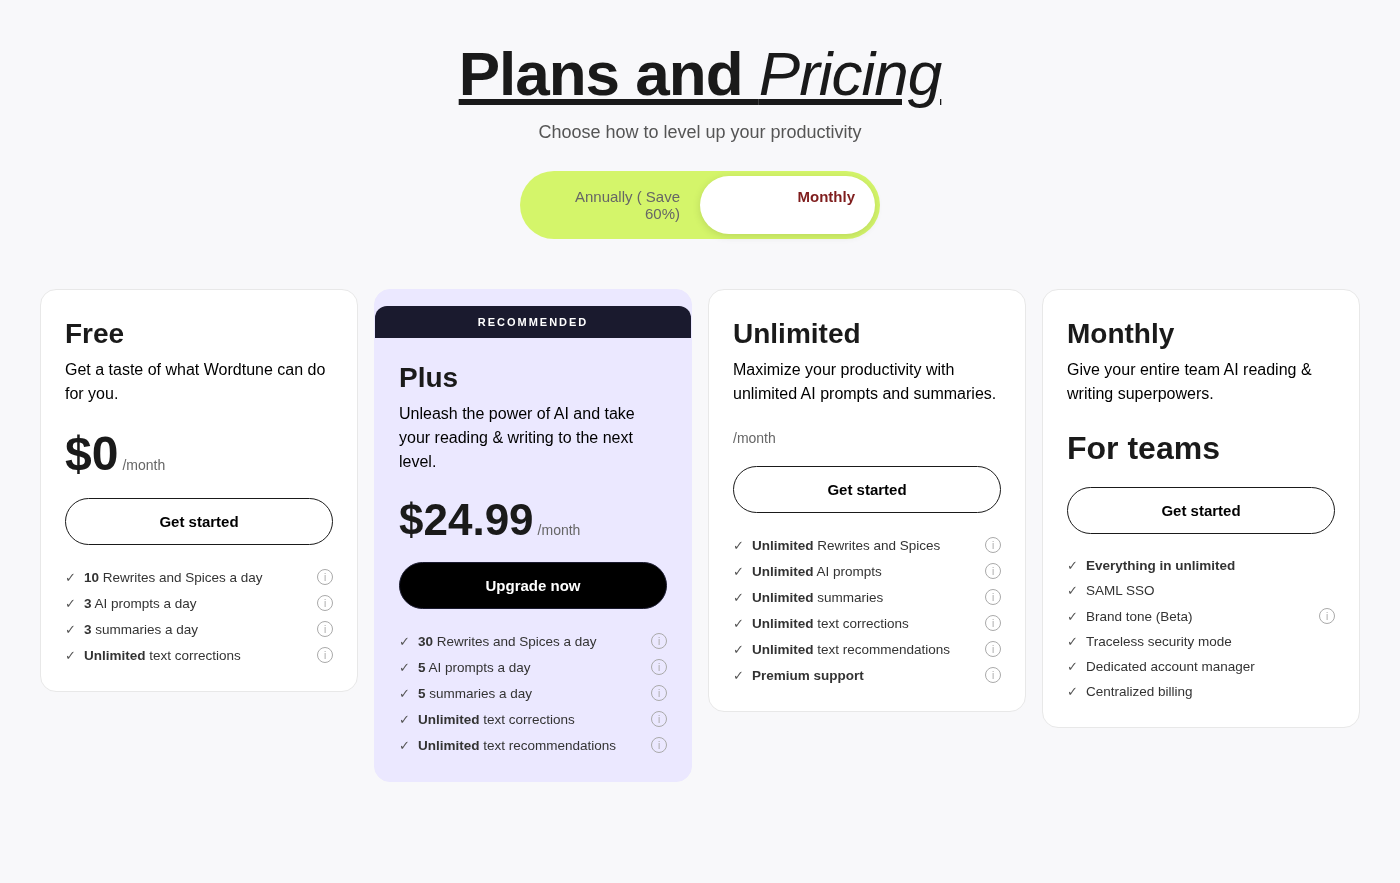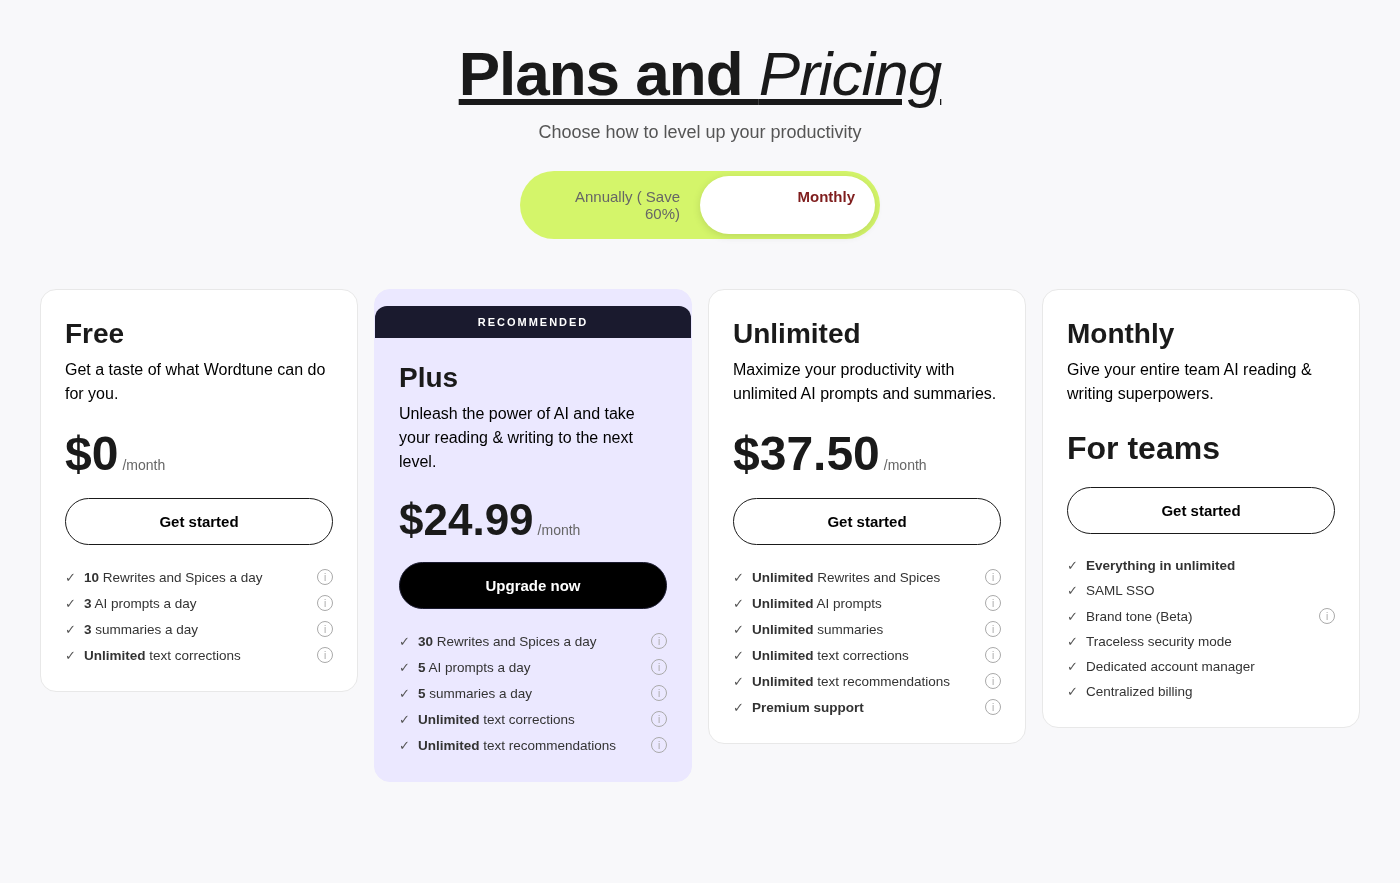--- a/index.html
+++ b/index.html
@@ -288,21 +288,20 @@
         <span class="feature-text"><strong>Unlimited</strong> text recommendations</span>
         <span class="info-icon">i</span>
       </li>
     </ul>
   </div>
 
   <div class="plan-card">
     <div class="plan-name">Unlimited</div>
     <div class="plan-description">Maximize your productivity with unlimited AI prompts and summaries.</div>
     <div class="plan-price">
-      <span class="price-amount">$37.50</span>
       <span class="price-period">/month</span>
     </div>
     <button class="plan-button">Get started</button>
     <ul class="features-list">
       <li class="feature-item">
         <span class="check-icon">✓</span>
         <span class="feature-text"><strong>Unlimited</strong> Rewrites and Spices</span>
         <span class="info-icon">i</span>
       </li>
       <li class="feature-item">

